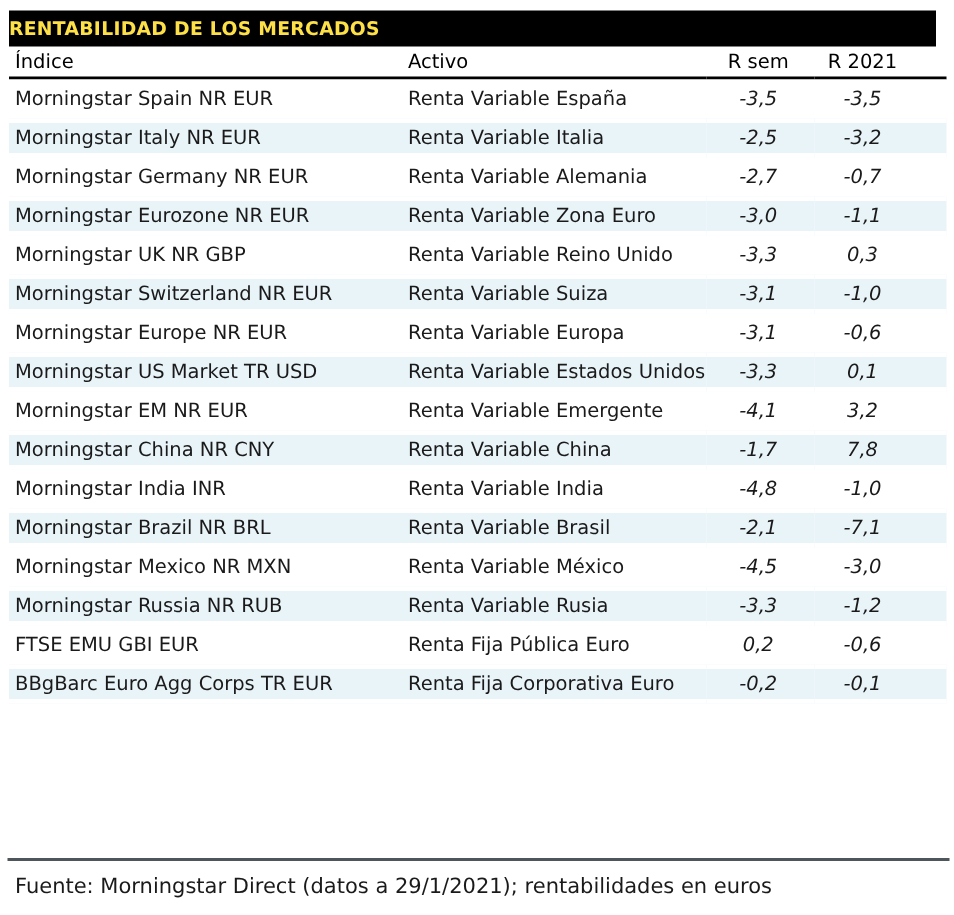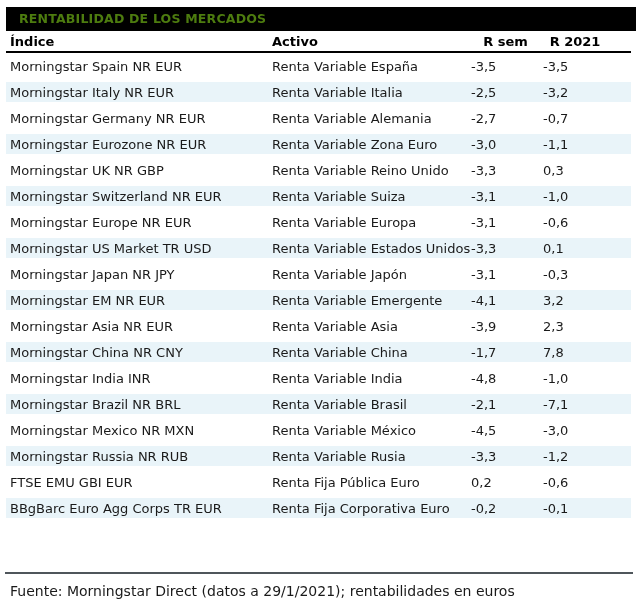--- a/index.html
+++ b/index.html
@@ -12,43 +12,43 @@
     color: #1a1a1a;
     overflow: hidden;
   }
   .title-bar {
     position: absolute;
     left: 6px;
     top: 7px;
     width: 618px;      
     height: 24px;
     background: #000000;
-    color: #4d7c0f;
+    color: #fde047;
     font-size: 12.5px;
     font-weight: bold;
     line-height: 24px;
-    padding-left: 13px;
+    padding-left: 0;
     letter-spacing: 0.2px;
   }
   table.markets {
     position: absolute;
     left: 6px;
     top: 31px;
     width: 625px;
     border-collapse: separate;
     border-spacing: 0;
     table-layout: fixed;
   }
   col.c1 { width: 262px; }
   col.c2 { width: 203px; }
   col.c3 { width: 72px; }
   col.c4 { width: 88px; }
   th {
     font-size: 13px;
-    font-weight: bold;
+    font-weight: normal;
     text-align: left;
     color: #000000;
     height: 20px;
     vertical-align: middle;
     border-bottom: 2px solid #000000;
     padding: 0 0 0 4px;
     white-space: nowrap;
     margin-top: 16px;
   }
   th.num { text-align: center; padding-left: 0; }
@@ -58,21 +58,21 @@
     font-size: 13px;
     height: 20px;            
     vertical-align: middle;
     border-top: 3px solid #ffffff;
     border-bottom: 3px solid #ffffff;
     padding: 0 0 0 4px;
     white-space: nowrap;
     overflow: hidden;
     color: #1a1a1a;
   }
-  td.num { text-align: left; padding-left: 0; }
+  td.num { text-align: center; padding-left: 0; font-style: italic; }
   td.rsem { padding-right: 3px; }
   td.r2021 { padding-right: 24px; }
   tbody tr:nth-child(even) td { background-color: #e9f4f9; }
   .footer-rule {
     position: absolute;
     left: 5px;
     top: 572px;
     width: 628px;
     height: 2px;
     background: #4f565b;
@@ -159,40 +159,28 @@
     <td class="num r2021">-0,6</td>
   </tr>
 
   <tr>
     <td>Morningstar US Market TR USD</td>
     <td>Renta Variable Estados Unidos</td>
     <td class="num rsem">-3,3</td>
     <td class="num r2021">0,1</td>
   </tr>
 
-  <tr>
-    <td>Morningstar Japan NR JPY</td>
-    <td>Renta Variable Japón</td>
-    <td class="num rsem">-3,1</td>
-    <td class="num r2021">-0,3</td>
-  </tr>
 
   <tr>
     <td>Morningstar EM NR EUR</td>
     <td>Renta Variable Emergente</td>
     <td class="num rsem">-4,1</td>
     <td class="num r2021">3,2</td>
   </tr>
 
-  <tr>
-    <td>Morningstar Asia NR EUR</td>
-    <td>Renta Variable Asia</td>
-    <td class="num rsem">-3,9</td>
-    <td class="num r2021">2,3</td>
-  </tr>
 
   <tr>
     <td>Morningstar China NR CNY</td>
     <td>Renta Variable China</td>
     <td class="num rsem">-1,7</td>
     <td class="num r2021">7,8</td>
   </tr>
 
   <tr>
     <td>Morningstar India INR</td>

